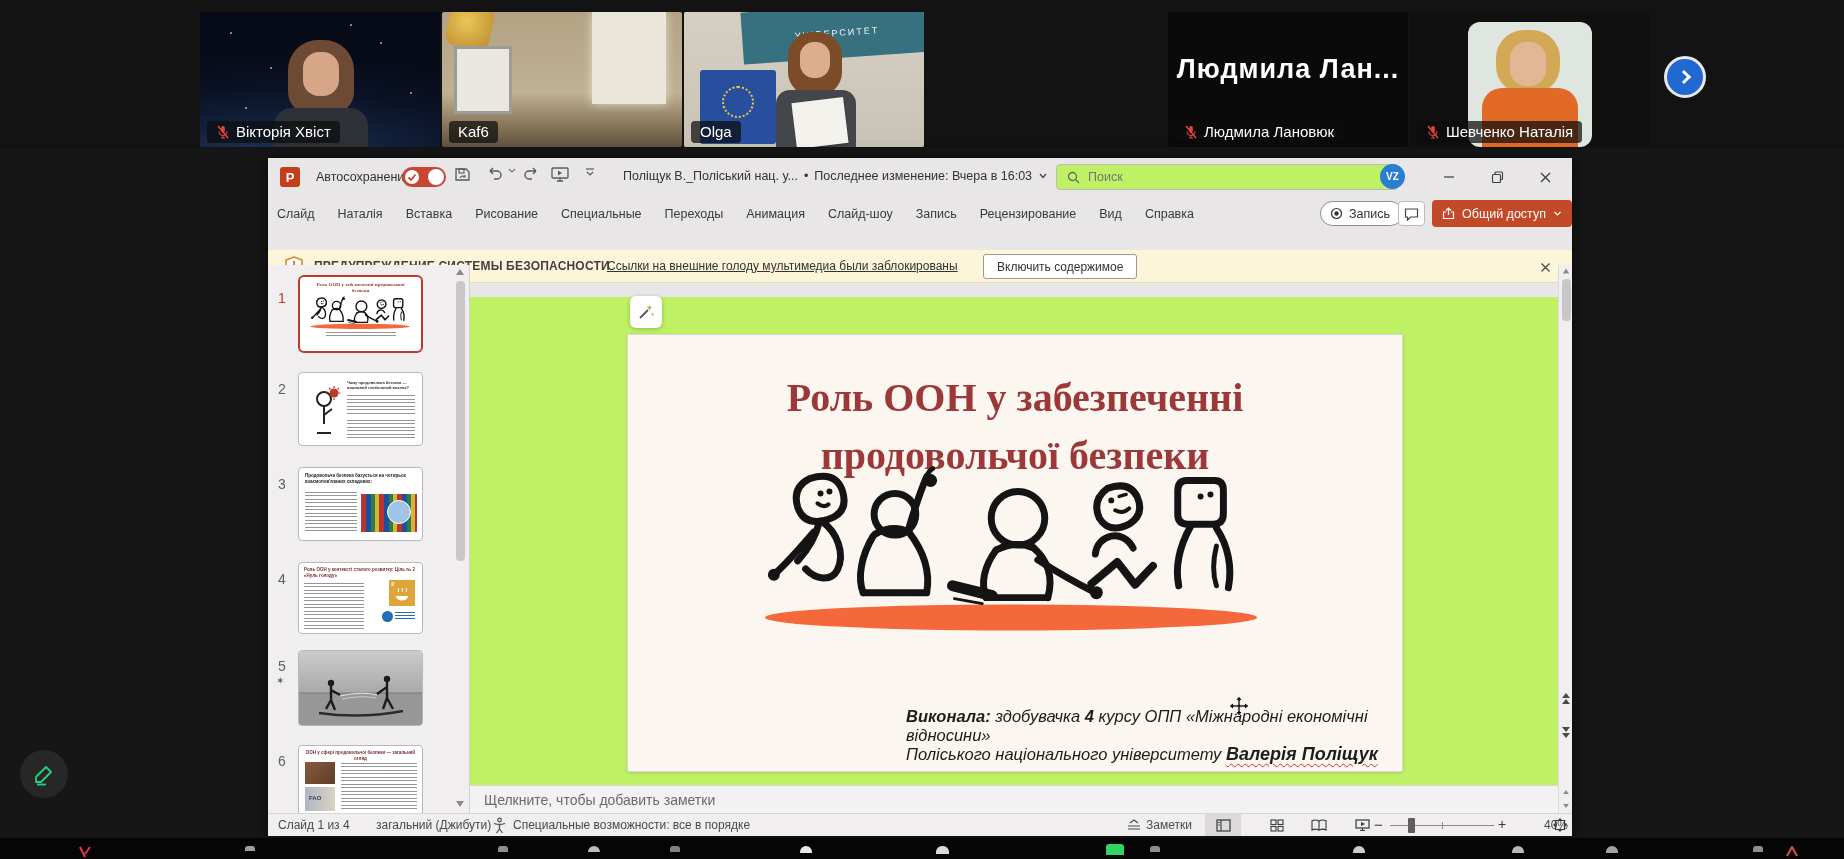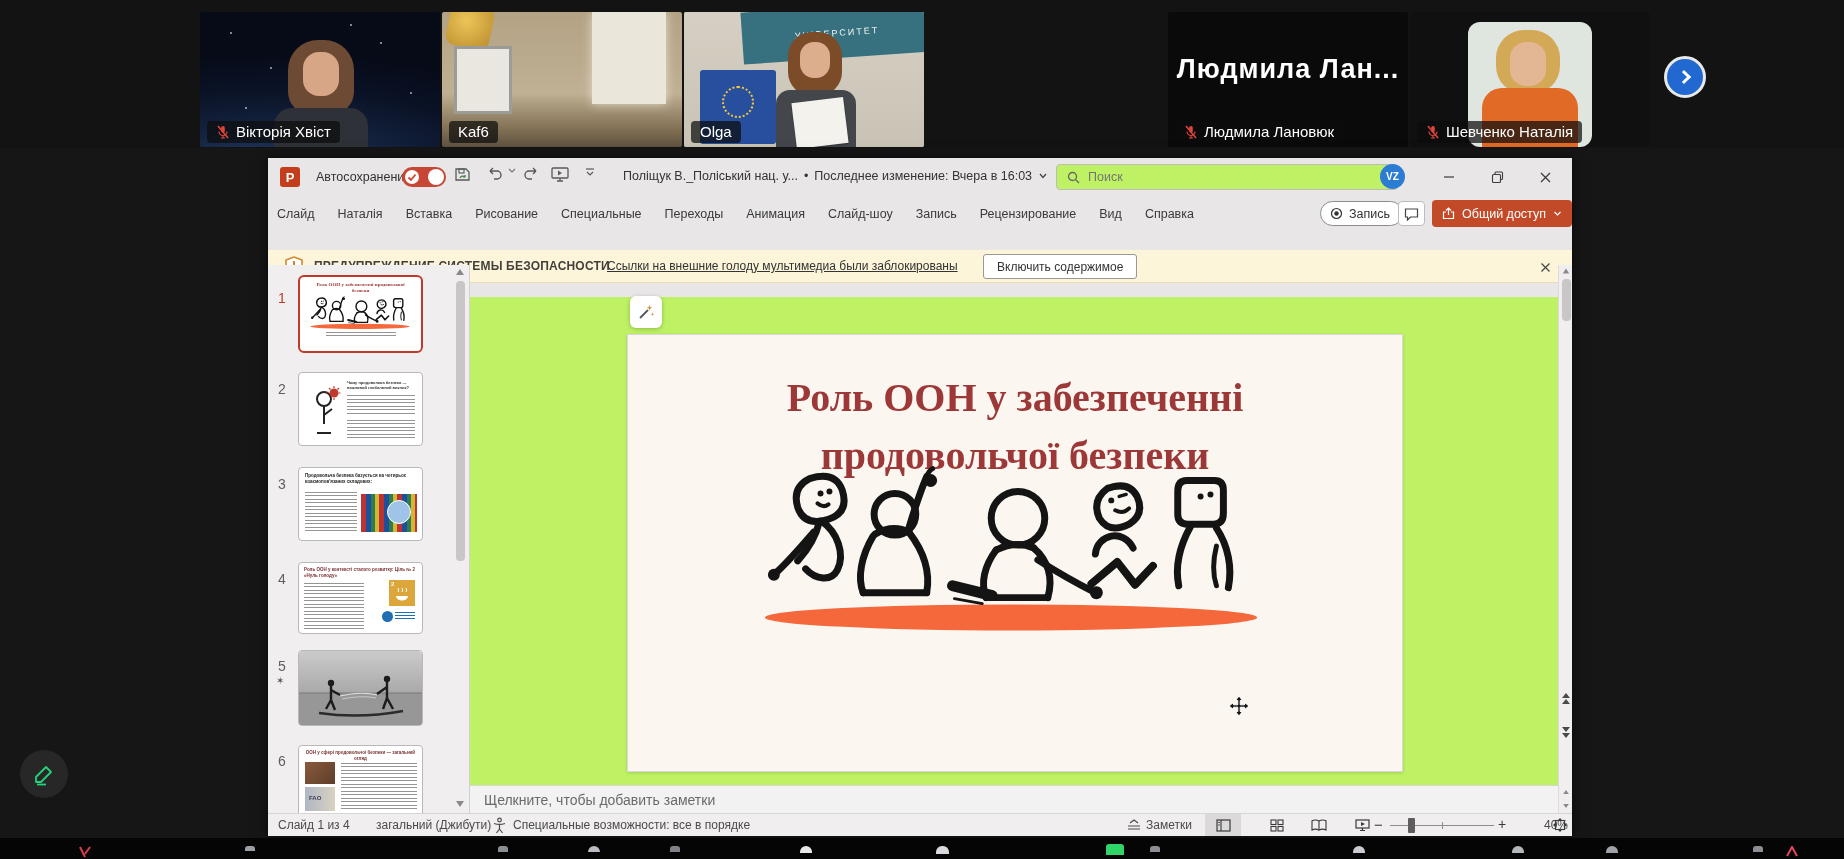--- a/index.html
+++ b/index.html
@@ -510,20 +510,28 @@
               <circle cx="174" cy="14" r="6.5"></circle>
               <circle cx="16" cy="109" r="6"></circle>
               <circle cx="341" cy="127" r="6.5"></circle>
               <circle cx="356" cy="34" r="3"></circle>
               <circle cx="446" cy="30" r="3"></circle>
                 <circle cx="456" cy="28" r="3"></circle>
             </g>
           </g>
         </svg>
 
+        <div class="credit">
+          <div>
+            <b><i>Виконала:</i></b><span> здобувачка </span><b>4</b><span> курсу ОПП «Міжнародні економічні відносини»</span>
+          </div>
+          <div>
+            <span>Поліського національного університету </span><b class="name">Валерія Поліщук</b>
+          </div>
+        </div>
 
         <svg class="movecur" width="22" height="22" viewBox="0 0 22 22">
           <path d="M11 1 L14.5 5.5 H12.2 V9.8 H16.5 V7.5 L21 11 L16.5 14.5 V12.2 H12.2 V16.5 H14.5 L11 21 L7.5 16.5 H9.8 V12.2 H5.5 V14.5 L1 11 L5.5 7.5 V9.8 H9.8 V5.5 H7.5 Z" fill="#141414" stroke="#fff" stroke-width="1"></path>
         </svg>
       </div>
     </div>
 
     <div class="main-sb">
       <div class="tri-up" style="position:absolute;left:3px;top:3px;transform:scale(.8)"></div>
       <div class="sb-thumb" style="left:2.5px;top:14px;height:42px"></div>

